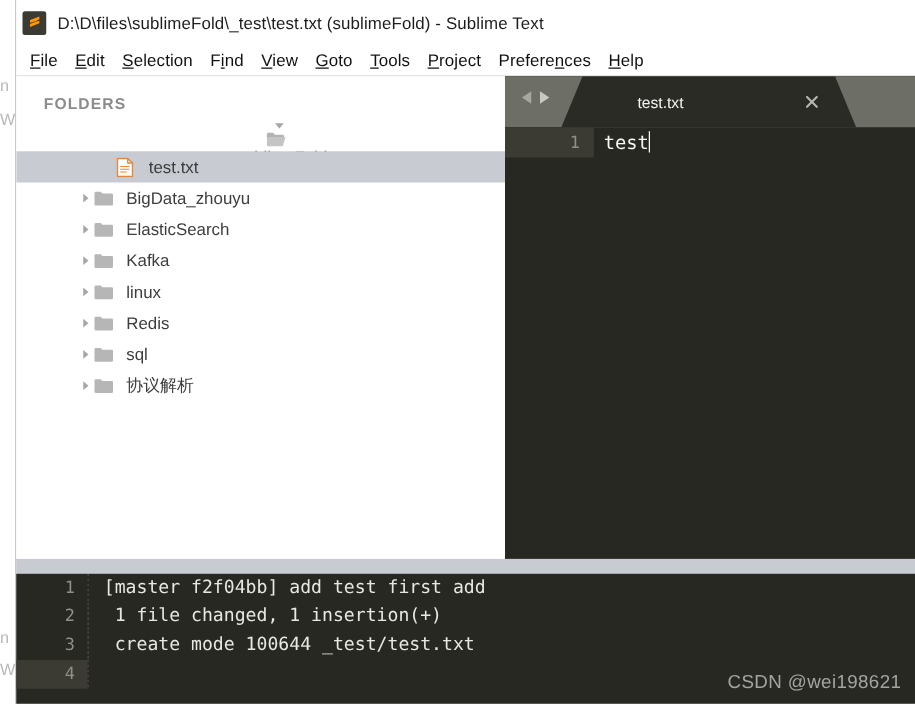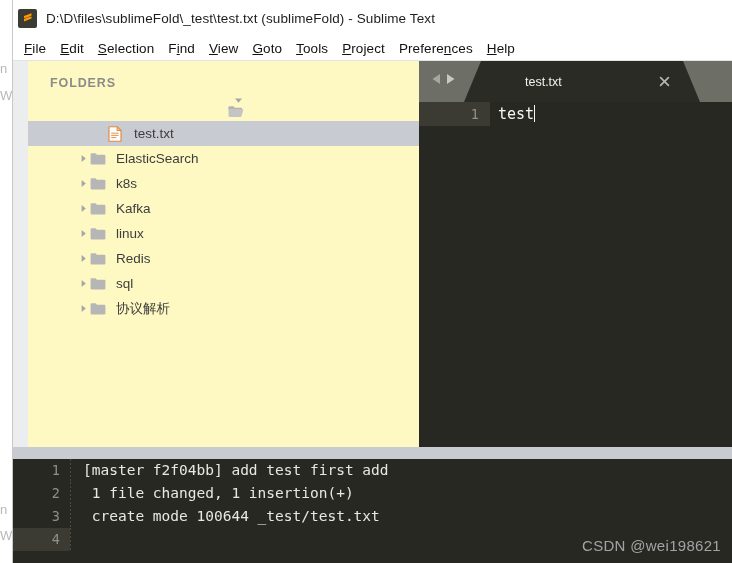--- a/index.html
+++ b/index.html
@@ -92,25 +92,24 @@
   #work-area {
     position: relative;
     height: 386px;
     display: flex;
     background: #ebedee;
   }
 
   
   #sidebar {
     width: 391px;
-    background: #fef9c3;
+    background: #ffffff;
     flex: none;
     position: relative;
     overflow: hidden;
-    margin-left: 15px;
   }
   #folders-header {
     font-size: 12.5px;
     font-weight: bold;
     color: #8b8b8b;
     letter-spacing: 0.9px;
     padding: 15px 0 6px 22px;
   }
   .tree-row {
     display: flex;
@@ -355,48 +354,48 @@
             <g stroke="#e2873c" stroke-width="0.9">
                 <line x1="3.2" y1="7.2" x2="10.6" y2="7.2"></line>
                 <line x1="3.2" y1="9.4" x2="10.6" y2="9.4"></line>
                 <line x1="3.2" y1="11.6" x2="8.4" y2="11.6"></line>
               </g>
           </svg>
         </span>
         <span class="label">test.txt</span>
       </div>
 
+      <div class="tree-row indent-2">
+        <span class="arrow">
+          <svg width="9" height="9" viewBox="0 0 9 9">
+              <path d="M2.6 1 L6.8 4.5 L2.6 8 Z" fill="#a6a6a6"></path>
+            </svg>
+        </span>
+        <span class="icon">
+          <svg width="16" height="13" viewBox="0 0 16 13">
+              <path d="M0.6 2.3 a1 1 0 0 1 1-1 h4 l1.3 1.5 h7.5 a1 1 0 0 1 1 1 v7.6 a1 1 0 0 1 -1 1 h-12.8 a1 1 0 0 1 -1 -1 Z" fill="#b6b6b6"></path>
+            </svg>
+        </span>
+        <span class="label">BigData_zhouyu</span>
+      </div>
 
       <div class="tree-row indent-2">
         <span class="arrow">
           <svg width="9" height="9" viewBox="0 0 9 9">
               <path d="M2.6 1 L6.8 4.5 L2.6 8 Z" fill="#a6a6a6"></path>
             </svg>
         </span>
         <span class="icon">
           <svg width="16" height="13" viewBox="0 0 16 13">
               <path d="M0.6 2.3 a1 1 0 0 1 1-1 h4 l1.3 1.5 h7.5 a1 1 0 0 1 1 1 v7.6 a1 1 0 0 1 -1 1 h-12.8 a1 1 0 0 1 -1 -1 Z" fill="#b6b6b6"></path>
             </svg>
         </span>
         <span class="label">ElasticSearch</span>
       </div>
 
-      <div class="tree-row indent-2">
-        <span class="arrow">
-          <svg width="9" height="9" viewBox="0 0 9 9">
-              <path d="M2.6 1 L6.8 4.5 L2.6 8 Z" fill="#a6a6a6"></path>
-            </svg>
-        </span>
-        <span class="icon">
-          <svg width="16" height="13" viewBox="0 0 16 13">
-              <path d="M0.6 2.3 a1 1 0 0 1 1-1 h4 l1.3 1.5 h7.5 a1 1 0 0 1 1 1 v7.6 a1 1 0 0 1 -1 1 h-12.8 a1 1 0 0 1 -1 -1 Z" fill="#b6b6b6"></path>
-            </svg>
-        </span>
-        <span class="label">k8s</span>
-      </div>
 
       <div class="tree-row indent-2">
         <span class="arrow">
           <svg width="9" height="9" viewBox="0 0 9 9">
               <path d="M2.6 1 L6.8 4.5 L2.6 8 Z" fill="#a6a6a6"></path>
             </svg>
         </span>
         <span class="icon">
           <svg width="16" height="13" viewBox="0 0 16 13">
               <path d="M0.6 2.3 a1 1 0 0 1 1-1 h4 l1.3 1.5 h7.5 a1 1 0 0 1 1 1 v7.6 a1 1 0 0 1 -1 1 h-12.8 a1 1 0 0 1 -1 -1 Z" fill="#b6b6b6"></path>

